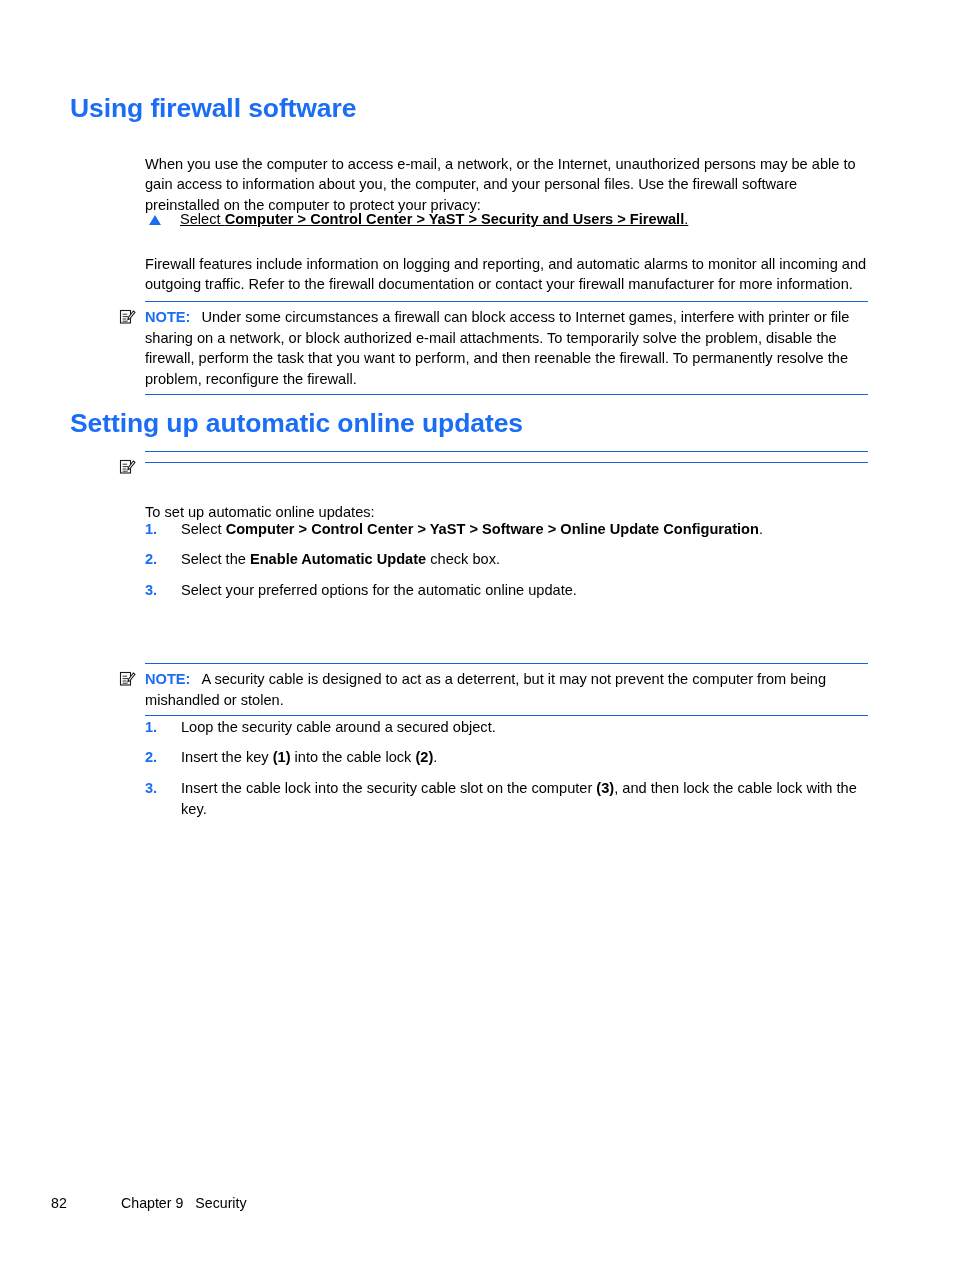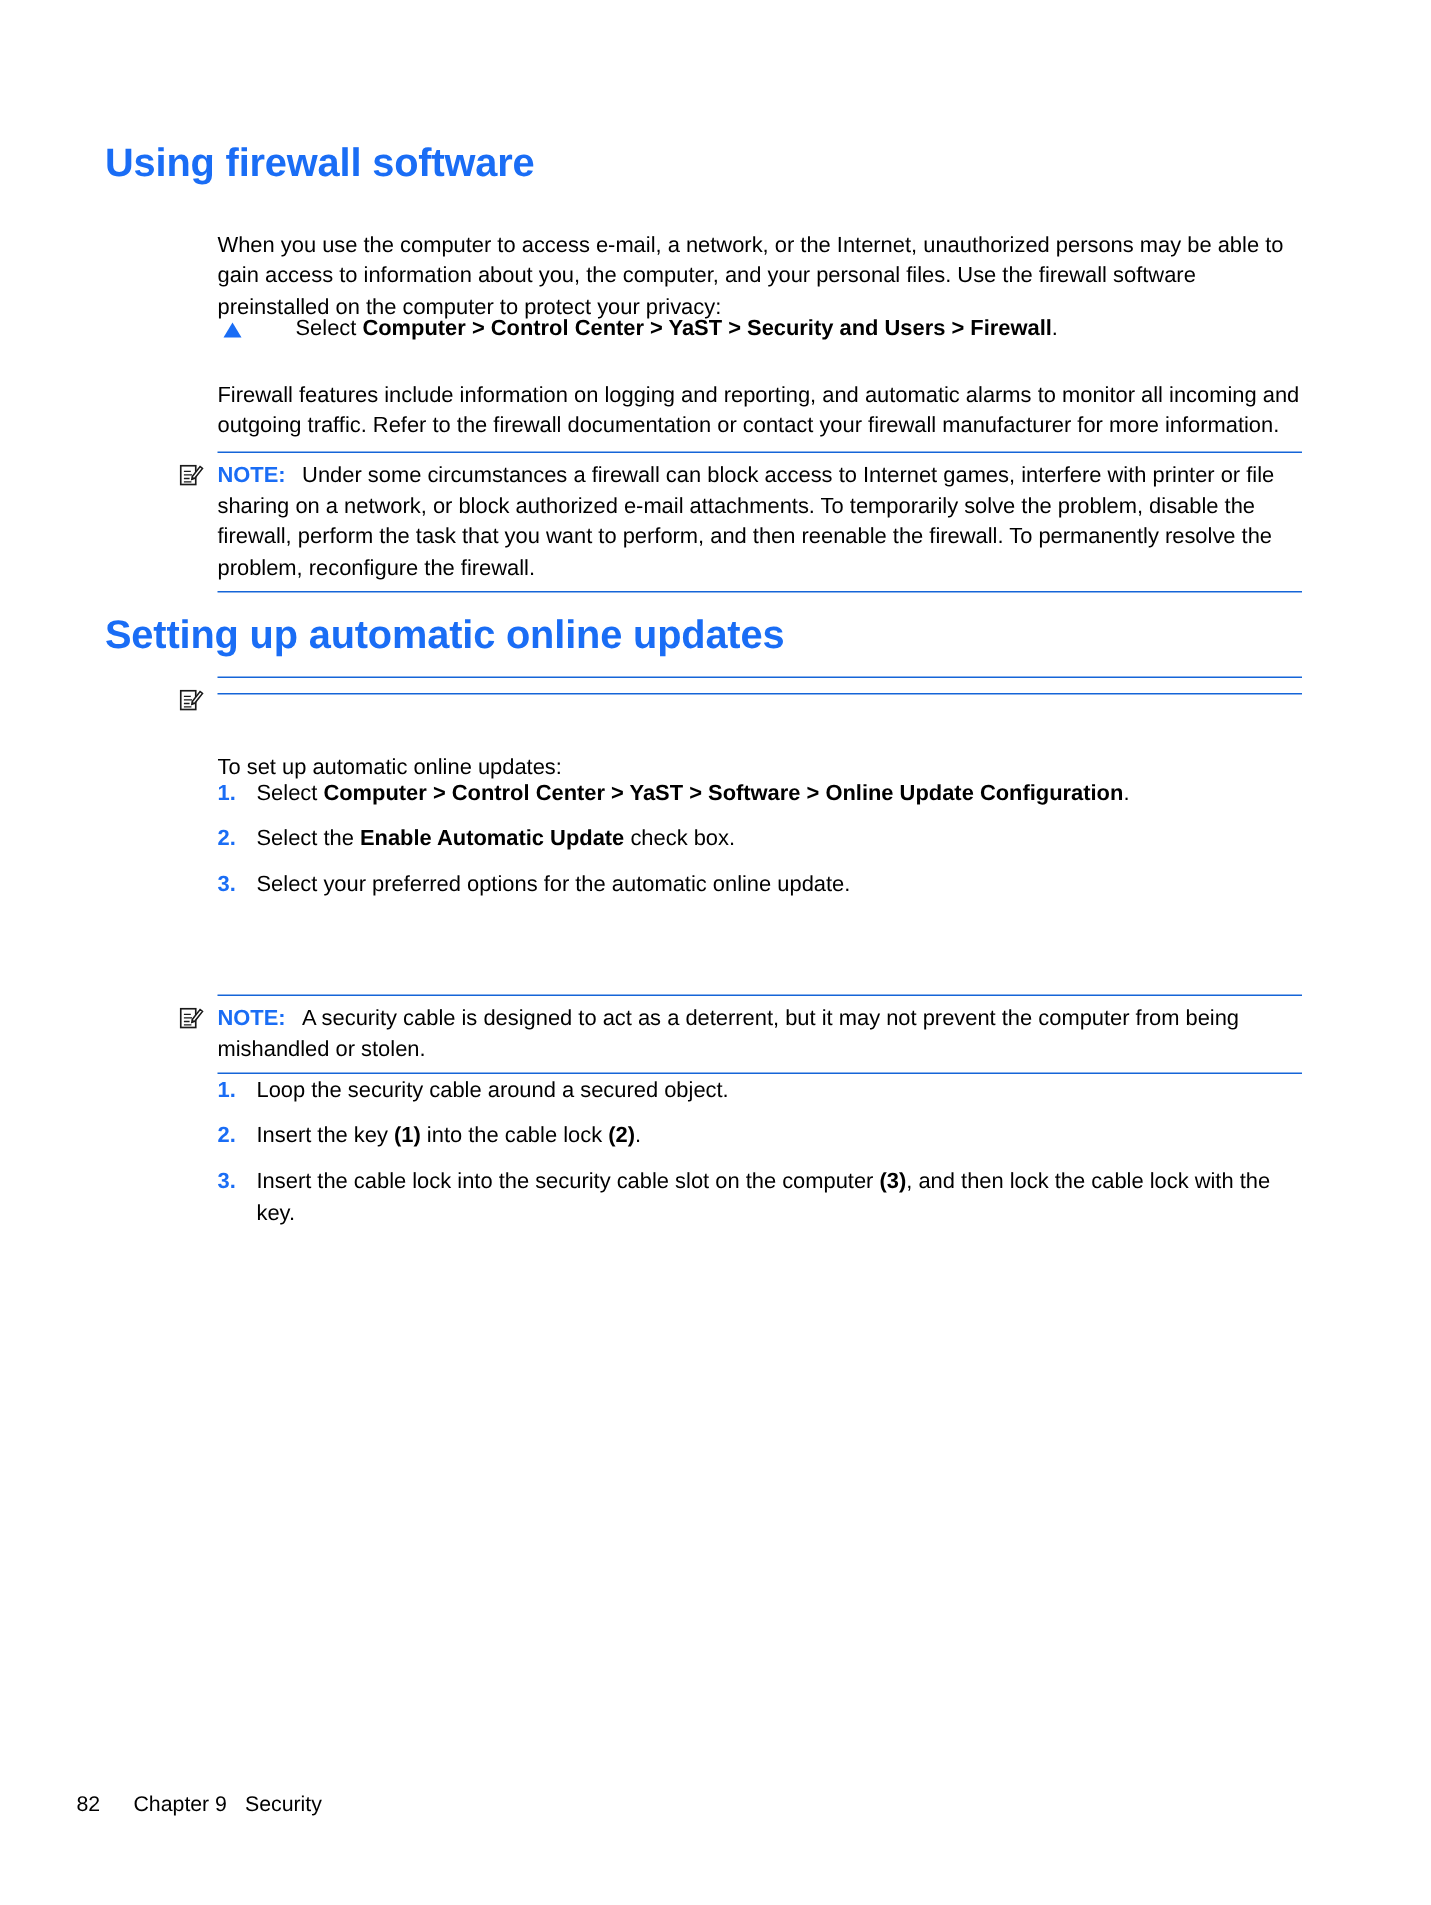--- a/index.html
+++ b/index.html
@@ -63,21 +63,21 @@
   .tri-marker {
     position: absolute;
     left: 4px;
     top: 6px;
     width: 0;
     height: 0;
     border-left: 6.5px solid transparent;
     border-right: 6.5px solid transparent;
     border-bottom: 10px solid #1a6df5;
   }
-  .bullet-text { display: block; margin-left: 52px; }
+  .bullet-text { display: block; margin-left: 35px; text-decoration: underline; }
 
   
   .note {
     position: absolute;
     left: 145px;
     width: 723px;
     border-top: 1.6px solid #1565d8;
     border-bottom: 1.6px solid #1565d8;
     padding: 5px 0 5px 0;
   }
@@ -112,42 +112,42 @@
   }
   .step-num {
     position: absolute;
     left: 0px;
     top: 0px;
     width: 24px;
     color: #1a6df5;
     font-weight: bold;
     text-align: left;
   }
-  .step-text { display: block; margin-left: 26px; }
+  .step-text { display: block; margin-left: 36px; }
 
   .s1-1 { top: 519px; }
   .s1-2 { top: 549px; }
   .s1-3 { top: 580px; }
 
   .s2-1 { top: 717px; }
   .s2-2 { top: 747px; }
   .s2-3 { top: 778px; }
 
   
   .footer {
     position: absolute;
     left: 51px;
     top: 1194px;
     font-size: 14.2px;
     color: #000;
     line-height: 18px;
   }
   .footer span { display: inline-block; }
   .f-page   { width: 38px; }
-  .f-chap   { margin-right: 12px; }
+  .f-chap   { margin-right: 12px; margin-left: 32px; }
 
   b, strong { font-weight: bold; }
 </style>
 </head>
 <body>
 
 <div class="page">
 
   <h1 class="section-heading h-using-firewall">Using firewall software</h1>
 

